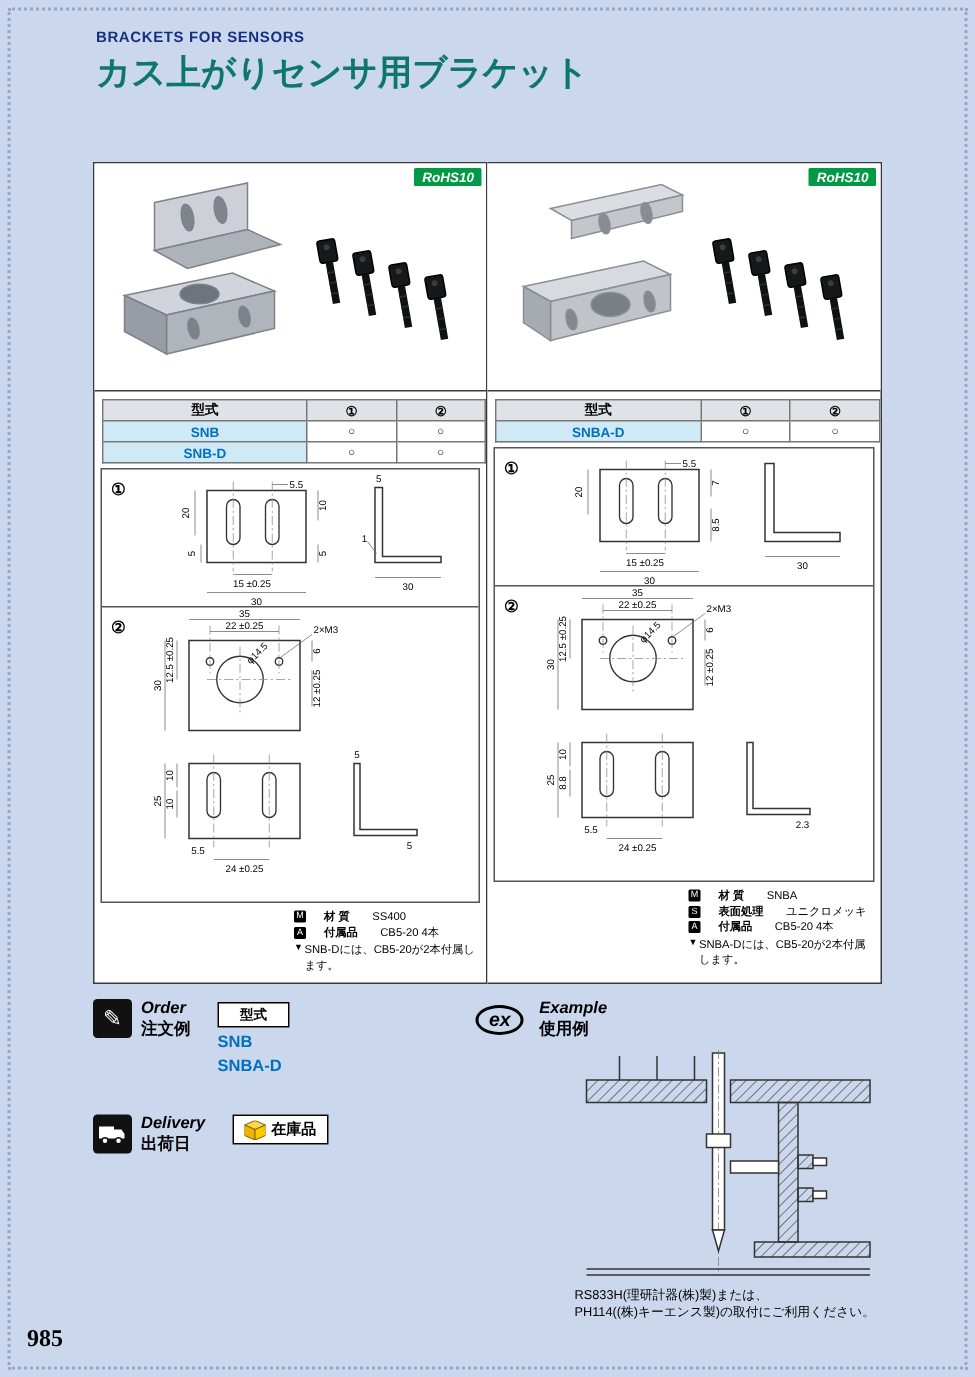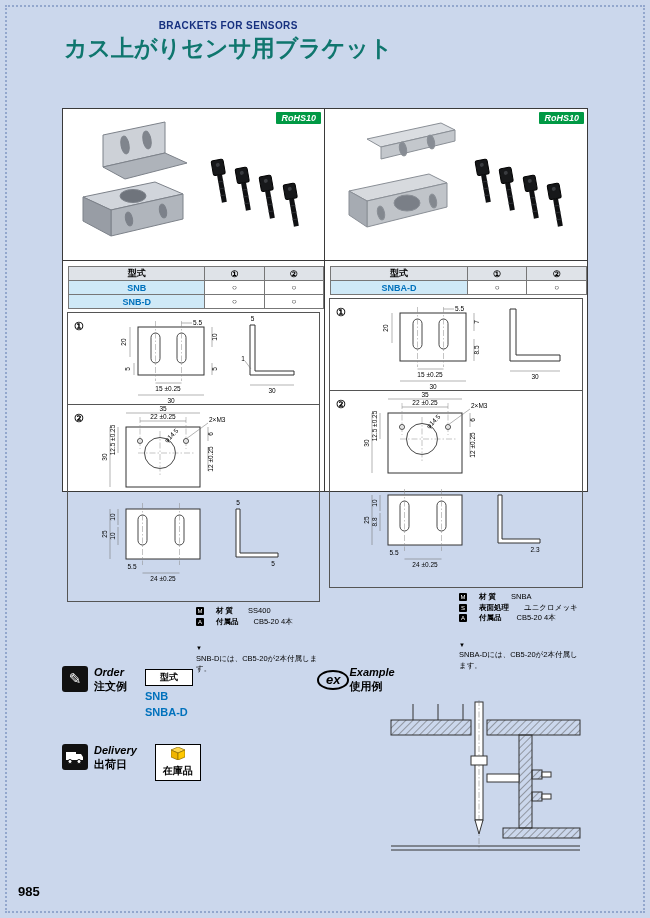--- a/index.html
+++ b/index.html
@@ -1,25 +1,25 @@
 <!DOCTYPE html>
 <html><head>
 <meta charset="utf-8">
 <style>
   * { margin:0; padding:0; box-sizing:border-box; }
   body { font-family:"Liberation Sans", sans-serif; }
   .page { position:relative; width:650px; height:918px; background:#cbd7ec; overflow:hidden; }
   .frame { position:absolute; inset:5px; border:2px dotted #93a7cd; pointer-events:none; }
 
-  header { position:absolute; left:64px; top:20px;text-align:center; }
+  header { position:absolute; left:64px; top:20px; }
   .h-en { font-size:10px; font-weight:bold; color:#16307f; letter-spacing:.4px; }
   .h-ja { font-size:23px; font-weight:bold; color:#0f766e; margin-top:2px; }
 
   .panels { position:absolute; left:62px; top:108px; display:flex; }
-  .panel { width:263px; height:384px; background:#fff; border:1px solid #3a3a3a; display:flex; flex-direction:column; }
+  .panel { width:263px; height:548px; background:#fff; border:1px solid #3a3a3a; display:flex; flex-direction:column; }
   .panel + .panel { border-left:none; }
 
   .photo { height:152px; border-bottom:1px solid #3a3a3a; position:relative; background:#fff; }
   .rohs { position:absolute; top:3px; right:3px; background:#009944; color:#fff;
           font-size:9px; font-style:italic; font-weight:bold; padding:1px 5px; border-radius:1px; }
 
   table.spec { border-collapse:collapse; margin:5px 0 3px 5px; font-size:9px; }
   table.spec th, table.spec td { border:1px solid #777; text-align:center; height:14px; }
   table.spec th { background:#dfe3e8; font-weight:bold; }
   table.spec .mcol { width:62px; }
@@ -38,47 +38,47 @@
   .hole { fill:#fff; stroke:#333; stroke-width:.9; }
   .cl   { stroke:#888; stroke-width:.5; stroke-dasharray:6 2 1.5 2; fill:none; }
   .dl   { stroke:#666; stroke-width:.5; fill:none; }
 
   .notes { font-size:7.5px; line-height:1.4; width:122px; align-self:flex-end;
            margin:4px 6px 0 0; color:#000; }
   .note-line { display:flex; align-items:center; gap:12px; white-space:nowrap; }
   .nicon { background:#000; color:#fff; width:8px; height:8px; font-size:6px; line-height:8px;
            text-align:center; display:inline-block; flex:0 0 auto; border-radius:1px; }
   .nlabel { font-weight:bold; margin-right:3px; }
-  .footnote { display:flex; margin-top:17px;flex-direction:column; }
+  .footnote { display:flex; margin-top:1px; }
   .fmark { font-size:6px; margin-right:1px; line-height:1.6; }
 
   .bottom { position:absolute; left:62px; top:666px; width:526px; display:flex; }
   .bottom-left { width:258px; }
   .icon-row { display:flex; gap:6px; }
   .sq-icon { width:26px; height:26px; background:#111; border-radius:3px; color:#fff;
              display:flex; align-items:center; justify-content:center; flex:0 0 auto; }
   .icon-labels { font-size:11px; font-weight:bold; line-height:1.25; }
   .lab-en { font-style:italic; }
   .order-col { margin-left:12px; }
   .kbox { border:1px solid #000; background:#fff; font-size:9px; font-weight:bold;
           padding:1px 14px; display:inline-block; }
   .models div { color:#0071bc; font-weight:bold; font-size:11px; margin-top:4px; }
   .delivery-row { margin-top:26px; }
   .stock-badge { border:1.5px solid #000; background:#fff; display:inline-flex; align-items:center;
                  gap:4px; padding:2px 7px; font-weight:bold; font-size:10px; margin-left:12px;
-                 align-self:flex-start;flex-direction:column; }
+                 align-self:flex-start; }
 
   .bottom-right { flex:1; }
-  .ex-row { display:flex; gap:0; align-items:center; }
+  .ex-row { display:flex; gap:10px; align-items:center; }
   .ex-logo { border:2px solid #000; border-radius:50%; font-weight:bold; font-style:italic;
              font-size:13px; padding:0 7px 1px; background:transparent; }
   .usage { margin:6px 0 0 66px; display:block; }
   .caption { font-size:8.5px; margin-left:66px; line-height:1.4; color:#000; }
 
-  .pagenum { position:absolute; left:18px; top:884px; font-size:13px; font-weight:bold; }
+  .pagenum { position:absolute; left:18px; top:884px; font-size:16px; font-weight:bold;font-family:Liberation Serif, serif; }
 </style>
 </head>
 <body>
 
 <div class="page">
   <div class="frame"></div>
 
   <header>
     <div class="h-en">BRACKETS FOR SENSORS</div>
     <div class="h-ja">カス上がりセンサ用ブラケット</div>
@@ -491,17 +491,21 @@
         <rect x="136" y="35" width="13" height="93" fill="url(#h1)" stroke="#333"></rect>
         <rect x="104" y="74" width="32" height="8" fill="#fff" stroke="#333"></rect>
         <rect x="149" y="70" width="10" height="9" fill="url(#h1)" stroke="#333"></rect>
         <rect x="159" y="72" width="9" height="5" fill="#fff" stroke="#333"></rect>
         <rect x="149" y="92" width="10" height="9" fill="url(#h1)" stroke="#333"></rect>
         <rect x="159" y="94" width="9" height="5" fill="#fff" stroke="#333"></rect>
         <rect x="120" y="128" width="77" height="10" fill="url(#h1)" stroke="#333"></rect>
         <line x1="8" y1="146" x2="197" y2="146" stroke="#333"></line>
         <line x1="8" y1="150" x2="197" y2="150" stroke="#333"></line>
       </svg>
+      <div class="caption">
+        <div>RS833H(理研計器(株)製)または、</div>
+        <div>PH114((株)キーエンス製)の取付にご利用ください。</div>
+      </div>
     </div>
   </div>
 
   <div class="pagenum">985</div>
 </div>
 
 </body></html>

